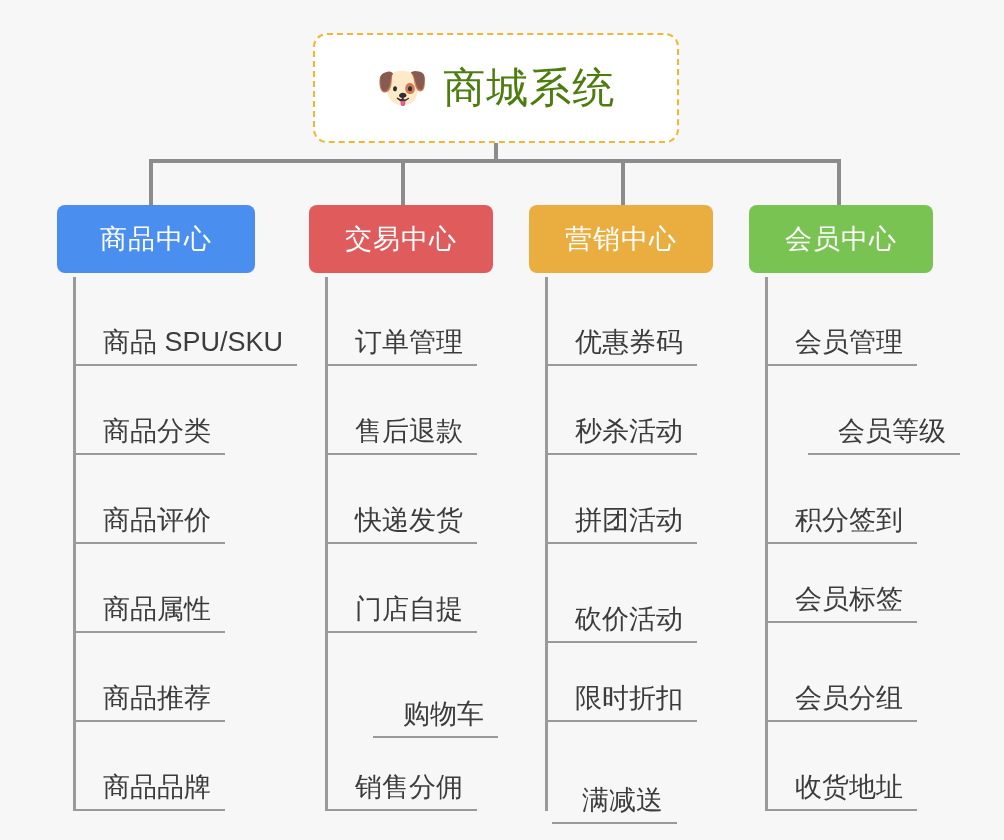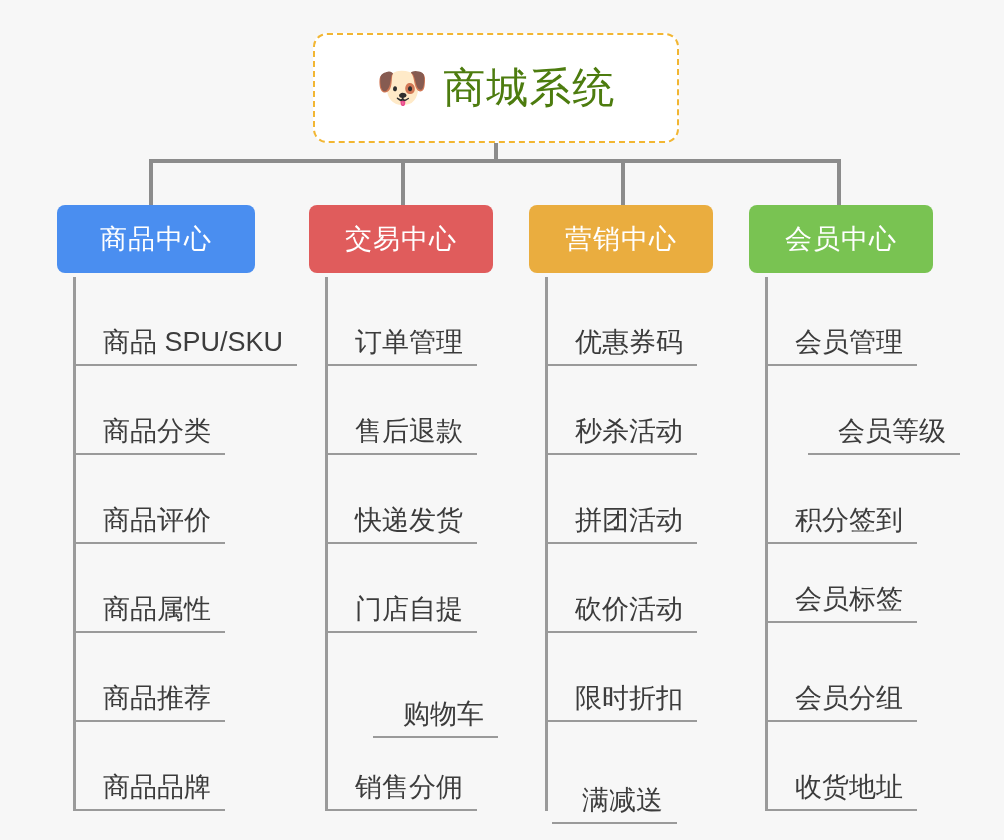--- a/index.html
+++ b/index.html
@@ -178,21 +178,21 @@
     <div class="leaf-trunk" style="height:534px;"></div>
     <div class="leaf-item" style="top:0px;">
       <span class="leaf-underline">优惠券码</span>
     </div>
     <div class="leaf-item" style="top:89px;">
       <span class="leaf-underline">秒杀活动</span>
     </div>
     <div class="leaf-item" style="top:178px;">
       <span class="leaf-underline">拼团活动</span>
     </div>
-    <div class="leaf-item" style="top:267px;">
+    <div class="leaf-item" style="top:277px;">
       <span class="leaf-underline">砍价活动</span>
     </div>
     <div class="leaf-item" style="top:356px;">
       <span class="leaf-underline">限时折扣</span>
     </div>
     <div class="leaf-item" style="top:458px;padding-left:7px;">
       <span class="leaf-underline">满减送</span>
     </div>
   </div>
 

